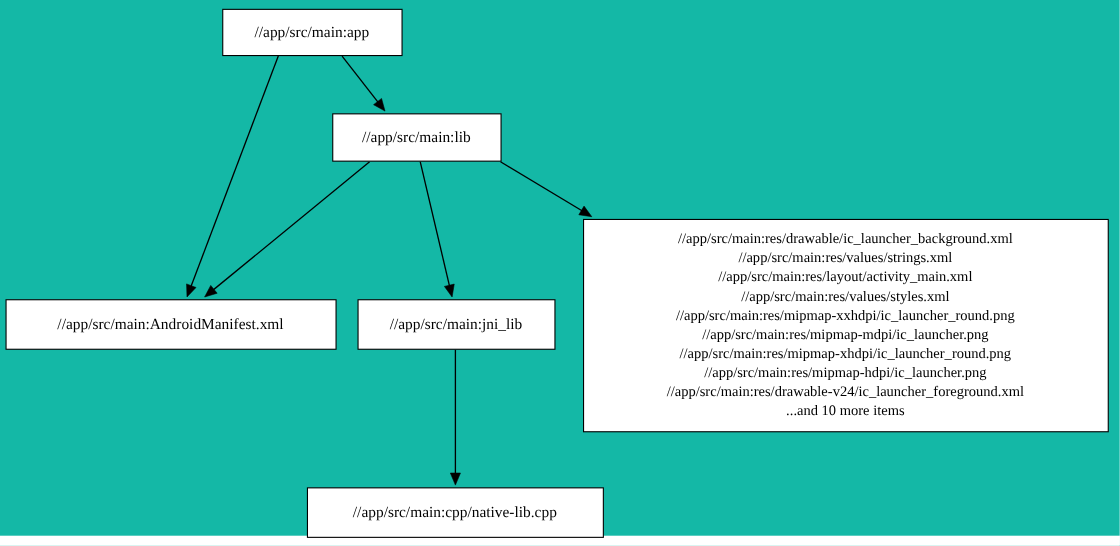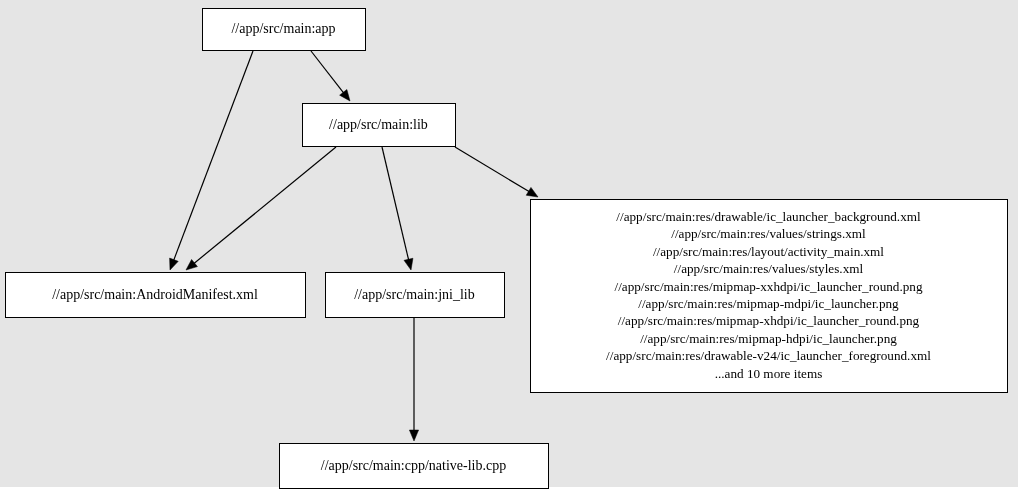--- a/index.html
+++ b/index.html
@@ -10,21 +10,21 @@
   body {
     width: 1018px;
     height: 496px;
     overflow: hidden;
     font-family: "Liberation Serif", "DejaVu Serif", serif;
   }
   #graph-root {
     position: relative;
     width: 1018px;
     height: 487px;
-    background: #e5e5e5;
+    background: #14b8a6;
   }
   svg#graph-svg {
     position: absolute;
     left: 0;
     top: 0;
     width: 1018px;
     height: 496px;
     display: block;
   }
   .node-rect {

